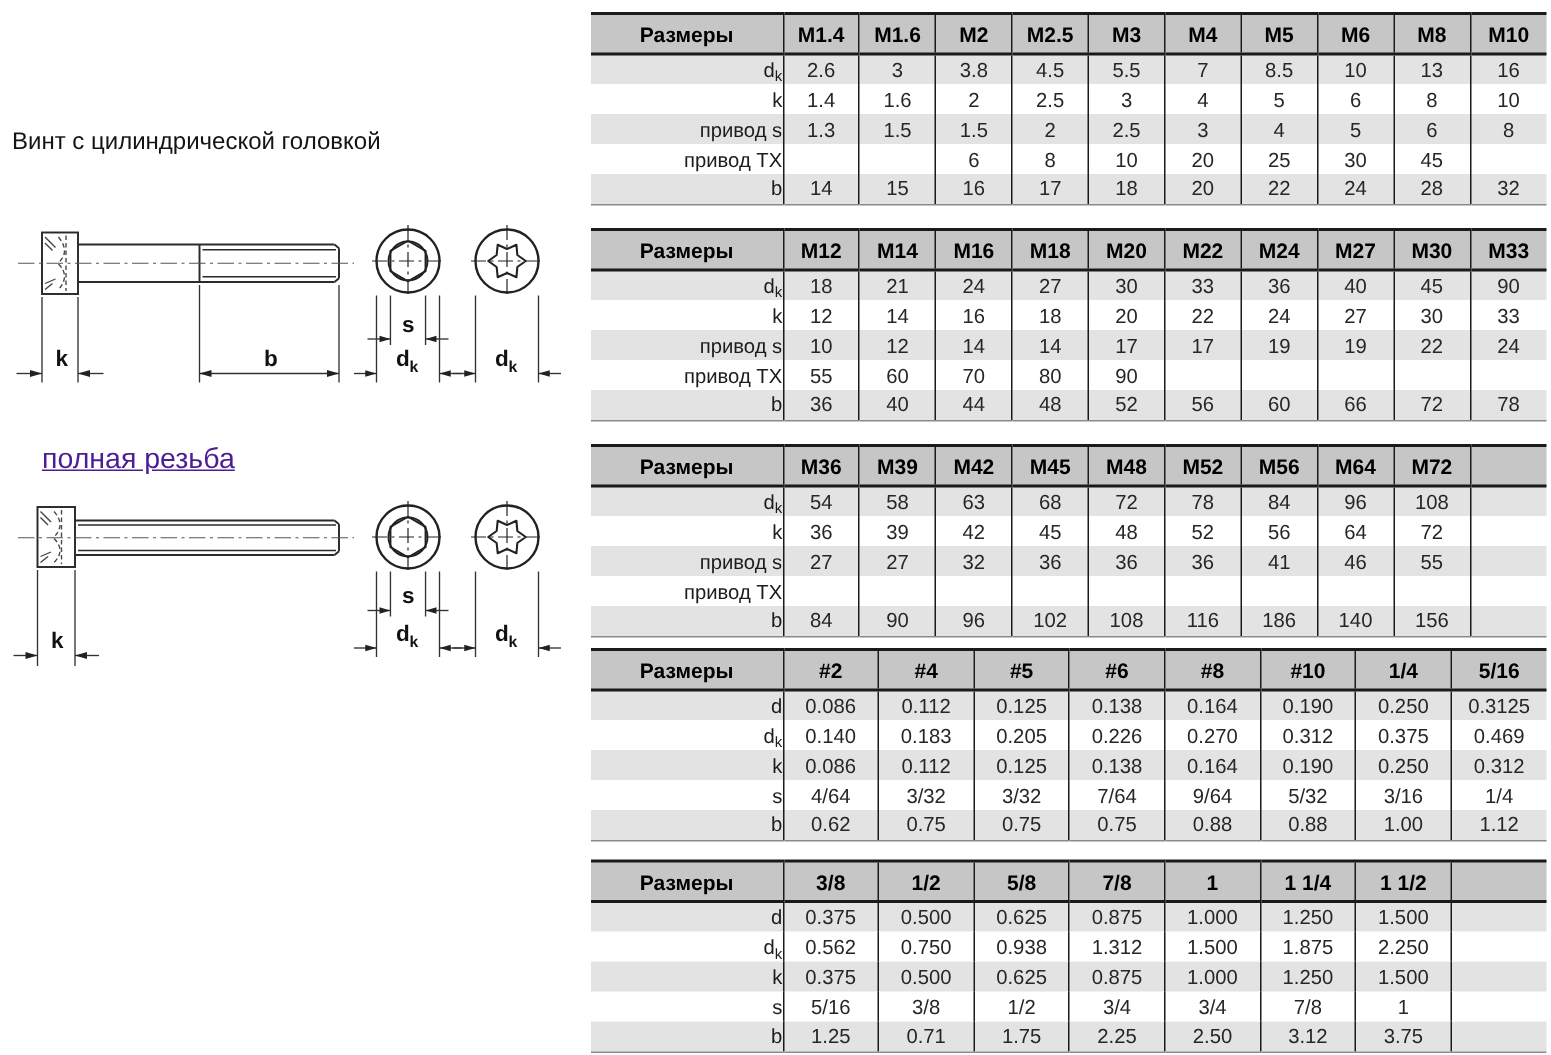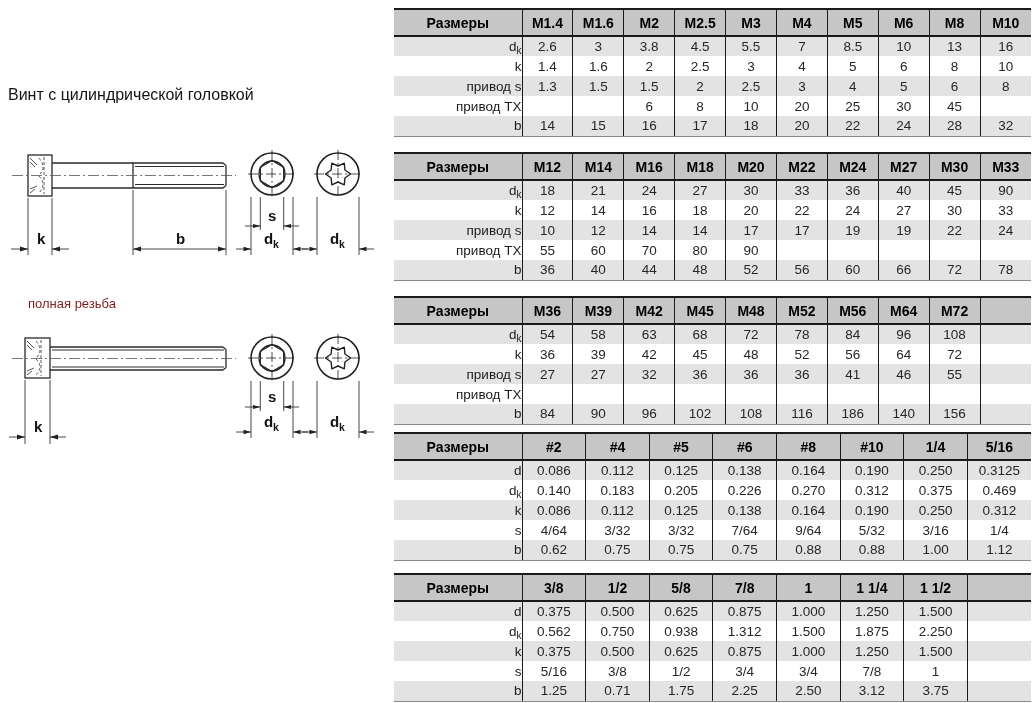--- a/index.html
+++ b/index.html
@@ -3,21 +3,21 @@
 <meta charset="utf-8">
 <style>
   * { margin:0; padding:0; box-sizing:border-box; }
   html,body { background:#fff; }
   .page {
     position:relative; width:1034px; height:703px; background:#fff;
     font-family:"Liberation Sans", sans-serif; overflow:hidden; color:#111;
   }
   .title { position:absolute; left:8px; top:4px; font-size:27px; font-weight:bold; line-height:1.32; color:#000; }
   .subtitle { position:absolute; left:8px; top:86px; font-size:16px; color:#141414; }
-  .thread-label { position:absolute; left:28px; top:296px; font-size:13px; color:#7f1d1d; }
+  .thread-label { position:absolute; left:28px; top:296px; font-size:19px; color:#4c1d95;text-decoration:underline; }
   .drawing { position:absolute; left:8px; }
   .draw1 { top:142px; }
   .draw2 { top:328px; }
   svg text { font-family:"Liberation Sans", sans-serif; font-size:15px; font-weight:bold; fill:#111; }
   svg text.subscript { font-size:10.5px; }
 
   .tables { position:absolute; left:394px; top:0; width:638px; }
   table.spec {
     position:absolute; left:0; width:637px; border-collapse:collapse; table-layout:fixed;
     font-size:13.5px; color:#262626;

